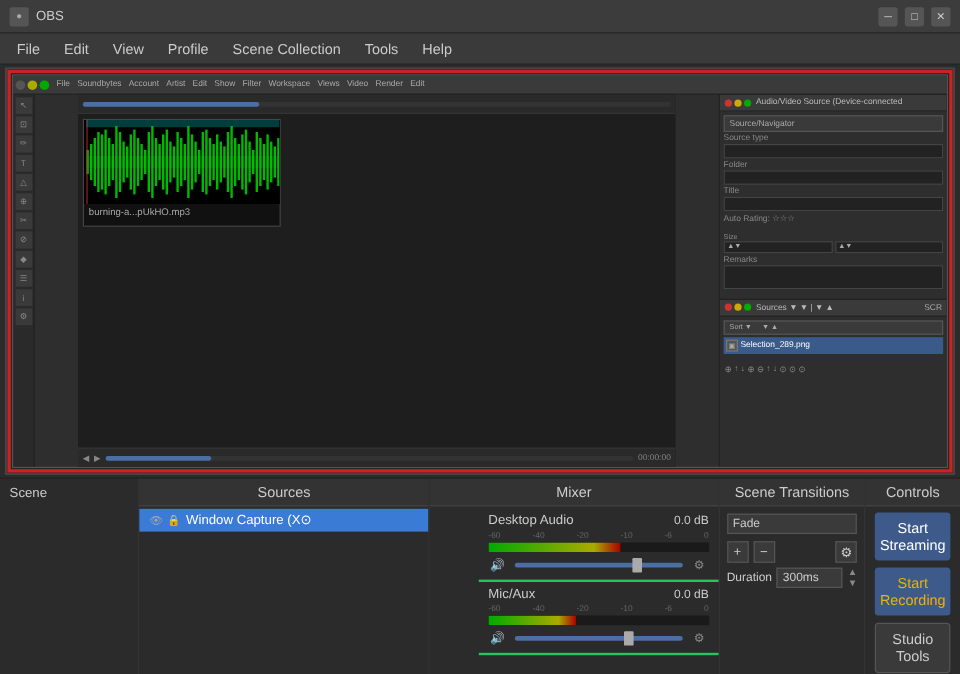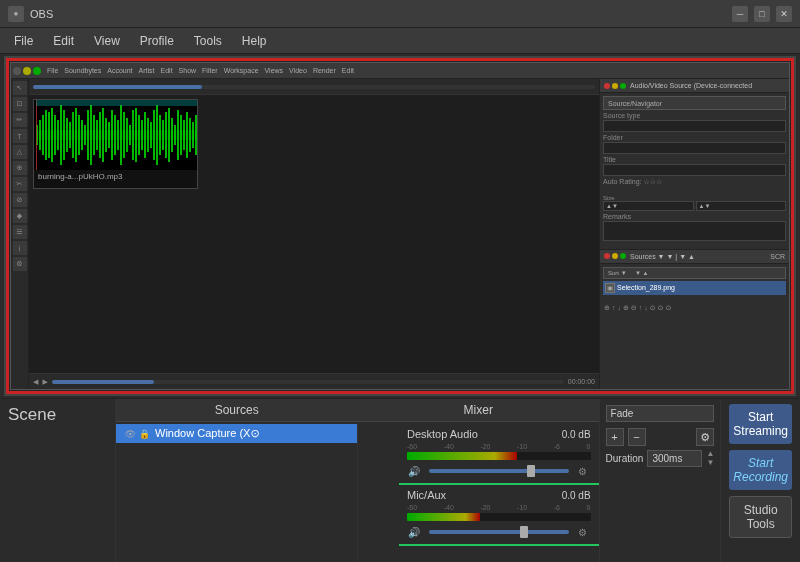--- a/index.html
+++ b/index.html
@@ -110,20 +110,21 @@
       gap: 2px;
       font-size: 7px;
       color: #aaa;
       border-bottom: 1px solid #222;
       flex-shrink: 0;
     }
     .obs-inner-body {
       flex: 1;
       display: flex;
       overflow: hidden;
+      gap: 36px;
     }
     .obs-inner-toolbar {
       width: 18px;
       background: #2a2a2a;
       border-right: 1px solid #222;
       display: flex;
       flex-direction: column;
       align-items: center;
       padding: 2px 0;
       gap: 2px;
@@ -216,21 +217,21 @@
       overflow: hidden;
       padding: 2px 0;
     }
 
     
     .scenes-panel {
       width: 130px;
     }
     .scene-item {
       padding: 4px 8px;
-      font-size: 17px;
+      font-size: 11px;
       color: #ccc;
       cursor: pointer;
     }
 
     
     .sources-panel {
       width: 270px;
     }
     .source-item {
       padding: 3px 8px;
@@ -398,22 +399,21 @@
       font-size: 12px;
       font-weight: 500;
       text-align: center;
     }
     .btn-stream {
       background: #3d5a8a;
       color: white;
     }
     .btn-record {
       background: #3d5a8a;
-      color: #7dd3fc;
-      font-style: italic;
+      color: #eab308;
     }
     .btn-studio {
       background: #3a3a3a;
       color: #ccc;
       border: 1px solid #555;
     }
 
     
     .panel-footer {
       border-top: 1px solid #333;
@@ -441,20 +441,21 @@
     <div class="title-bar-btn">□</div>
     <div class="title-bar-btn">✕</div>
   </div>
 </div>
 
 <div class="menu-bar">
   <span class="menu-item">File</span>
   <span class="menu-item">Edit</span>
   <span class="menu-item">View</span>
   <span class="menu-item">Profile</span>
+  <span class="menu-item">Scene Collection</span>
   <span class="menu-item">Tools</span>
   <span class="menu-item">Help</span>
 </div>
 
 <div class="main-area">
   <div class="preview-inner">
 
     <div class="obs-inner-window">
 
       <div class="obs-inner-menubar">
@@ -743,20 +744,21 @@
           <div class="mixer-vol-slider">
             <div class="mixer-vol-thumb" style="left:65%;"></div>
           </div>
           <div class="mixer-icon-btn">⚙</div>
         </div>
       </div>
     </div>
   </div>
 
   <div class="panel transitions-panel">
+    <div class="panel-title">Scene Transitions</div>
     <div class="panel-content transitions-content">
       <select class="transition-select">
         <option>Fade</option>
         <option>Cut</option>
         <option>Swipe</option>
         <option>Slide</option>
       </select>
       <div class="transition-buttons">
         <div class="trans-btn">+</div>
         <div class="trans-btn">−</div>
@@ -767,20 +769,21 @@
         <input class="duration-input" type="text" value="300ms" style="">
         <div style="display:flex;flex-direction:column;gap:1px;">
           <div style="font-size:8px;color:#888;cursor:pointer;line-height:1;">▲</div>
           <div style="font-size:8px;color:#888;cursor:pointer;line-height:1;">▼</div>
         </div>
       </div>
     </div>
   </div>
 
   <div class="panel controls-panel">
+    <div class="panel-title">Controls</div>
     <div class="panel-content">
       <button class="control-btn btn-stream">Start Streaming</button>
       <button class="control-btn btn-record">Start Recording</button>
       <button class="control-btn btn-studio">Studio Tools</button>
       
       
     </div>
   </div>
 
 </div>

